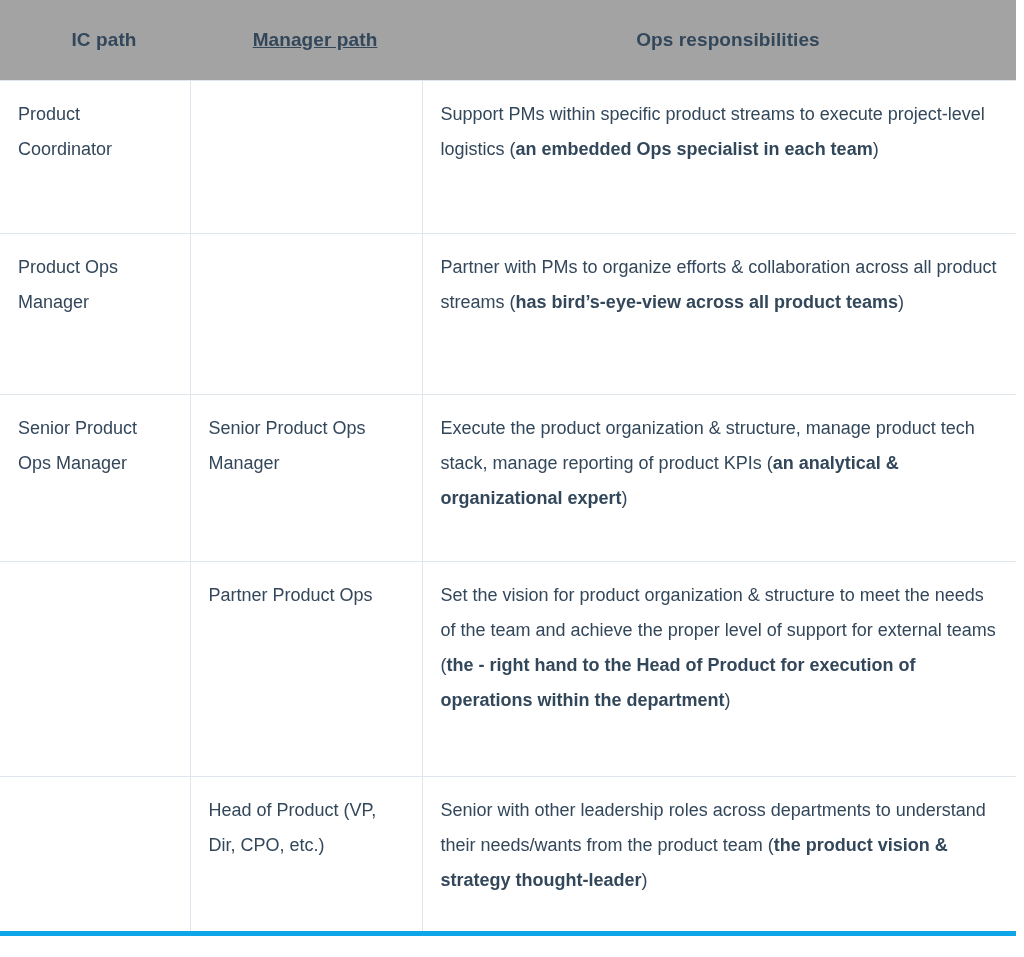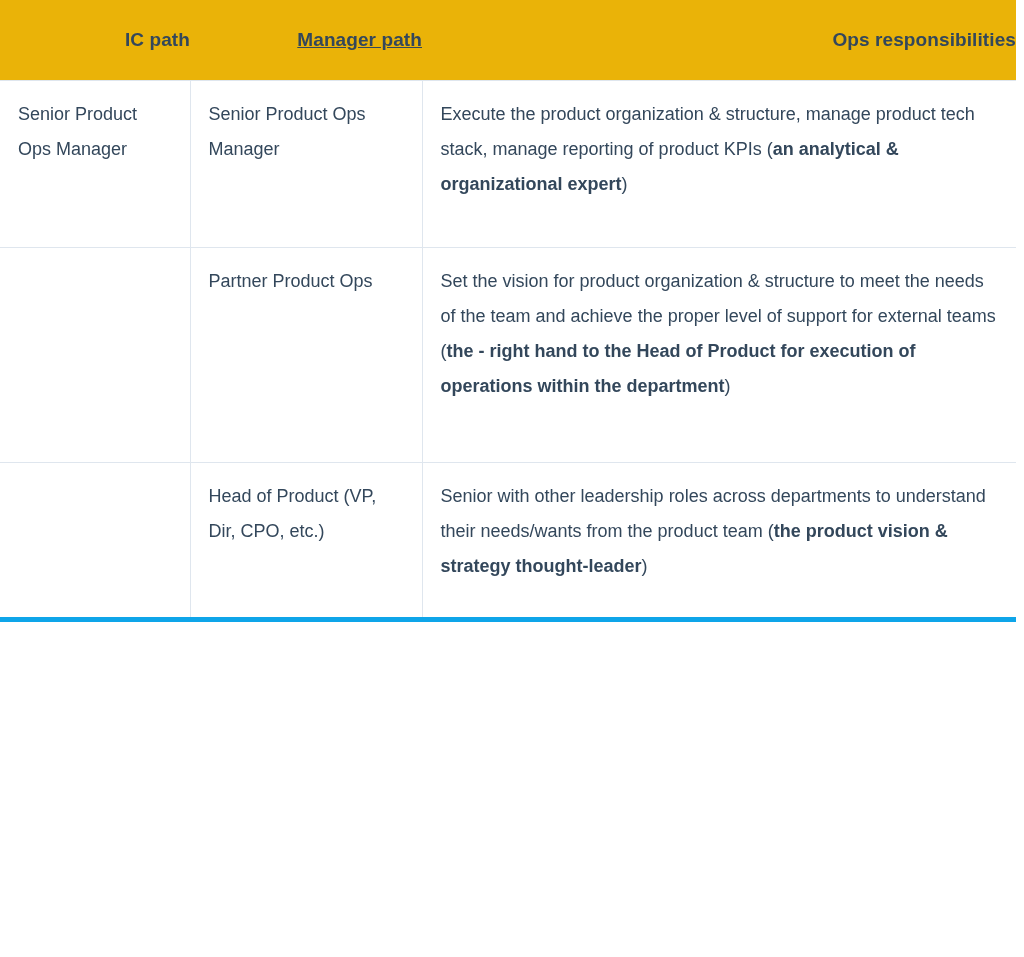--- a/index.html
+++ b/index.html
@@ -14,22 +14,22 @@
     color: #33475b;
     -webkit-font-smoothing: antialiased;
   }
   .career-table {
     width: 1016px;
     margin: 0 0 0 0;
     border-collapse: collapse;
     table-layout: fixed;
   }
   .career-table thead th {
-    background: #eab308;
-    text-align: right;
+    background: #a3a3a3;
+    text-align: center;
     font-size: 19px;
     font-weight: bold;
     color: #33475b;
     padding: 18px 0 18px 18px;
     vertical-align: middle;
     height: 44px;
     letter-spacing: 0.1px;
   }
   .career-table tbody td {
     border-top: 1px solid #dfe6ee;
@@ -76,20 +76,30 @@
     <col class="col-ops">
   </colgroup>
   <thead>
     <tr>
       <th class="h-ic">IC path</th>
       <th class="h-mgr">Manager path</th>
       <th class="h-ops">Ops responsibilities</th>
     </tr>
   </thead>
   <tbody>
+    <tr class="row-1">
+      <td class="cell-ic">Product Coordinator</td>
+      <td class="cell-mgr"></td>
+      <td class="cell-ops"><span>Support PMs within specific product streams to execute project-level logistics (</span><b>an embedded Ops specialist in each team</b><span>)</span></td>
+    </tr>
+    <tr class="row-2">
+      <td class="cell-ic">Product Ops Manager</td>
+      <td class="cell-mgr"></td>
+      <td class="cell-ops"><span>Partner with PMs to organize efforts &amp; collaboration across all product streams (</span><b>has bird’s-eye-view across all product teams</b><span>)</span></td>
+    </tr>
     <tr class="row-3">
       <td class="cell-ic">Senior Product Ops Manager</td>
       <td class="cell-mgr">Senior Product Ops Manager</td>
       <td class="cell-ops"><span>Execute the product organization &amp; structure, manage product tech stack, manage reporting of product KPIs (</span><b>an analytical &amp; organizational expert</b><span>)</span></td>
     </tr>
     <tr class="row-4">
       <td class="cell-ic"></td>
       <td class="cell-mgr">Partner Product Ops</td>
       <td class="cell-ops"><span>Set the vision for product organization &amp; structure to meet the needs of the team and achieve the proper level of support for external teams (</span><b>the - right hand to the Head of Product for execution of operations within the department</b><span>)</span></td>
     </tr>

